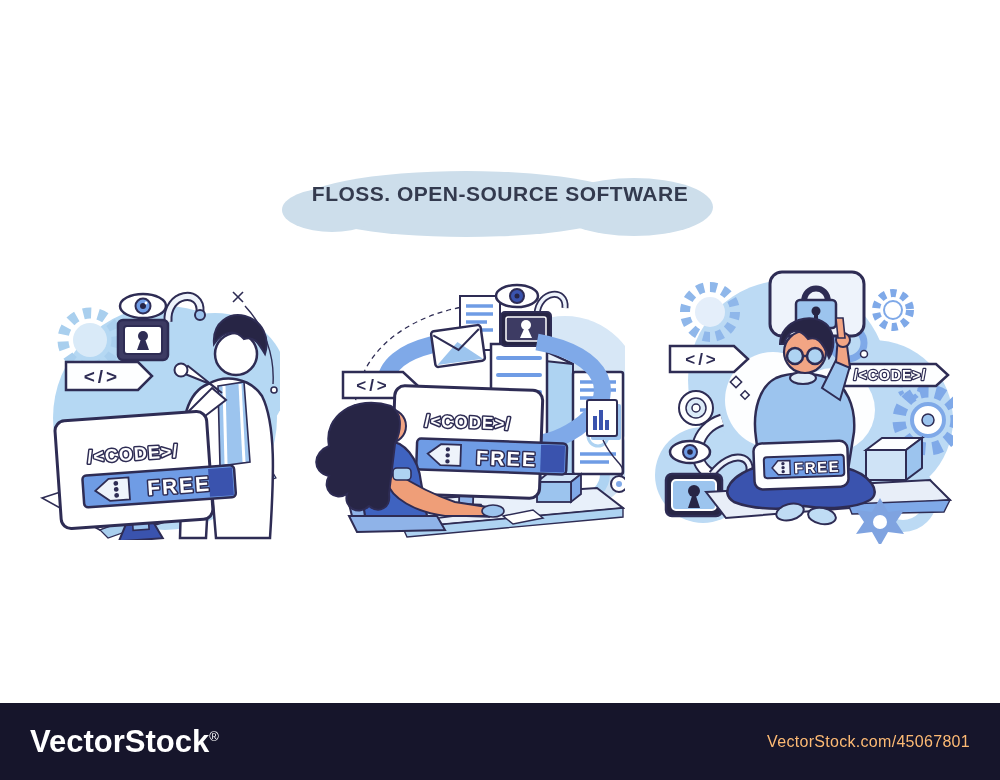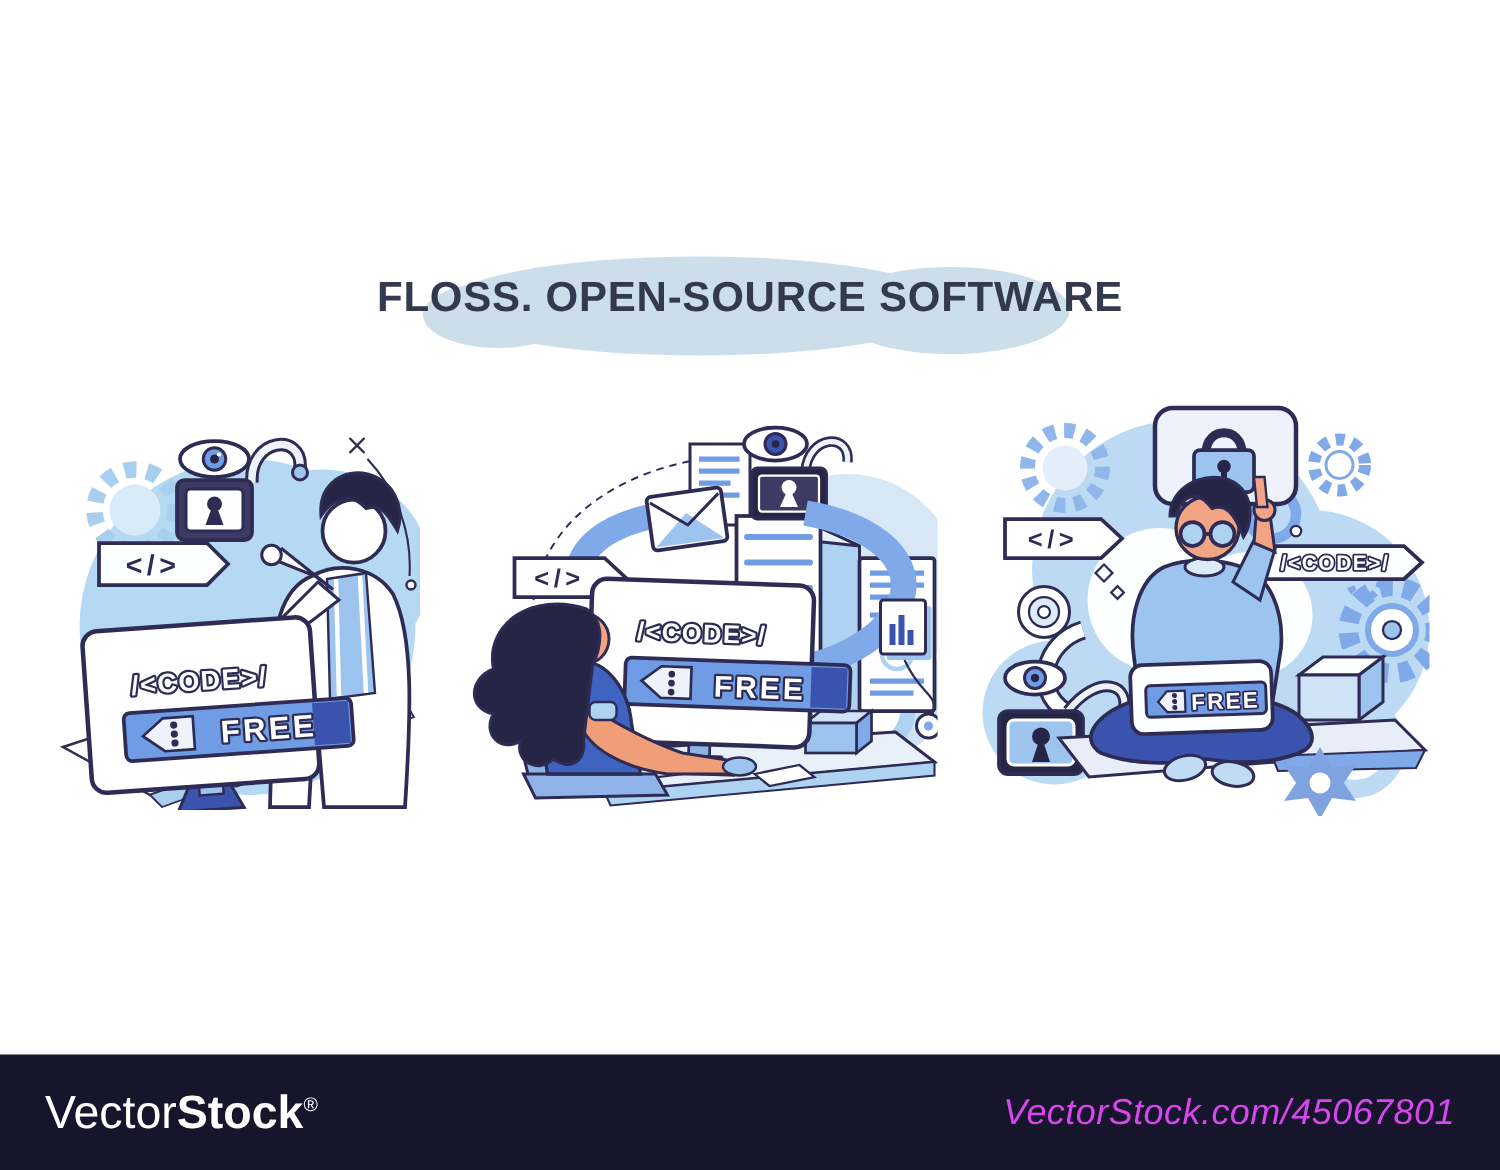--- a/index.html
+++ b/index.html
@@ -4,39 +4,39 @@
 <style>
   html,body{margin:0;padding:0;background:#fff;}
   .canvas{position:relative;width:1000px;height:780px;background:#ffffff;overflow:hidden;
           font-family:"Liberation Sans",sans-serif;}
   
   .cloud{position:absolute;background:#cddeeb;border-radius:50%;}
   .cloud.c1{left:296px;top:171px;width:340px;height:66px;}
   .cloud.c2{left:555px;top:178px;width:158px;height:58px;}
   .cloud.c3{left:282px;top:188px;width:100px;height:44px;}
   .title{position:absolute;left:0;top:182px;width:1000px;text-align:center;
-         font-size:28px;font-weight:600;color:#333a4e;letter-spacing:.5px;}
+         font-size:21px;font-weight:600;color:#333a4e;letter-spacing:.5px;}
   
   .scene{position:absolute;}
   .scene.s1{left:30px;top:266px;width:250px;height:274px;}
   .scene.s2{left:285px;top:276px;width:340px;height:264px;}
   .scene.s3{left:648px;top:260px;width:305px;height:284px;}
   svg text{font-family:"Liberation Sans",sans-serif;}
   .code-txt{font-weight:800;fill:#ffffff;stroke:#2e2c54;paint-order:stroke;stroke-linejoin:round;}
   .free-txt{font-weight:800;fill:#ffffff;stroke:#2e2c54;paint-order:stroke;stroke-linejoin:round;}
   .tag-txt{font-weight:700;fill:#2e2c54;}
   
   .footer{position:absolute;left:0;top:703px;width:1000px;height:77px;background:#16152b;
           display:flex;align-items:center;justify-content:space-between;
           padding:0 30px;box-sizing:border-box;}
   .logo{color:#ffffff;font-size:31px;}
-  .logo .lt{font-weight:400;}
+  .logo .lt{font-weight:700;}
   .logo .bd{font-weight:700;text-align:right;}
   .logo sup{font-size:13px;font-weight:400;}
-  .wm-url{color:#d946ef;font-size:24px;font-weight:400;letter-spacing:.3px;font-style:italic;}
+  .wm-url{color:#fdba74;font-size:16px;font-weight:400;letter-spacing:.3px;}
 </style>
 </head>
 <body>
 
 <div class="canvas">
 
   <div class="cloud c1"></div>
   <div class="cloud c2"></div>
   <div class="cloud c3"></div>
   <div class="title">FLOSS. OPEN-SOURCE SOFTWARE</div>

